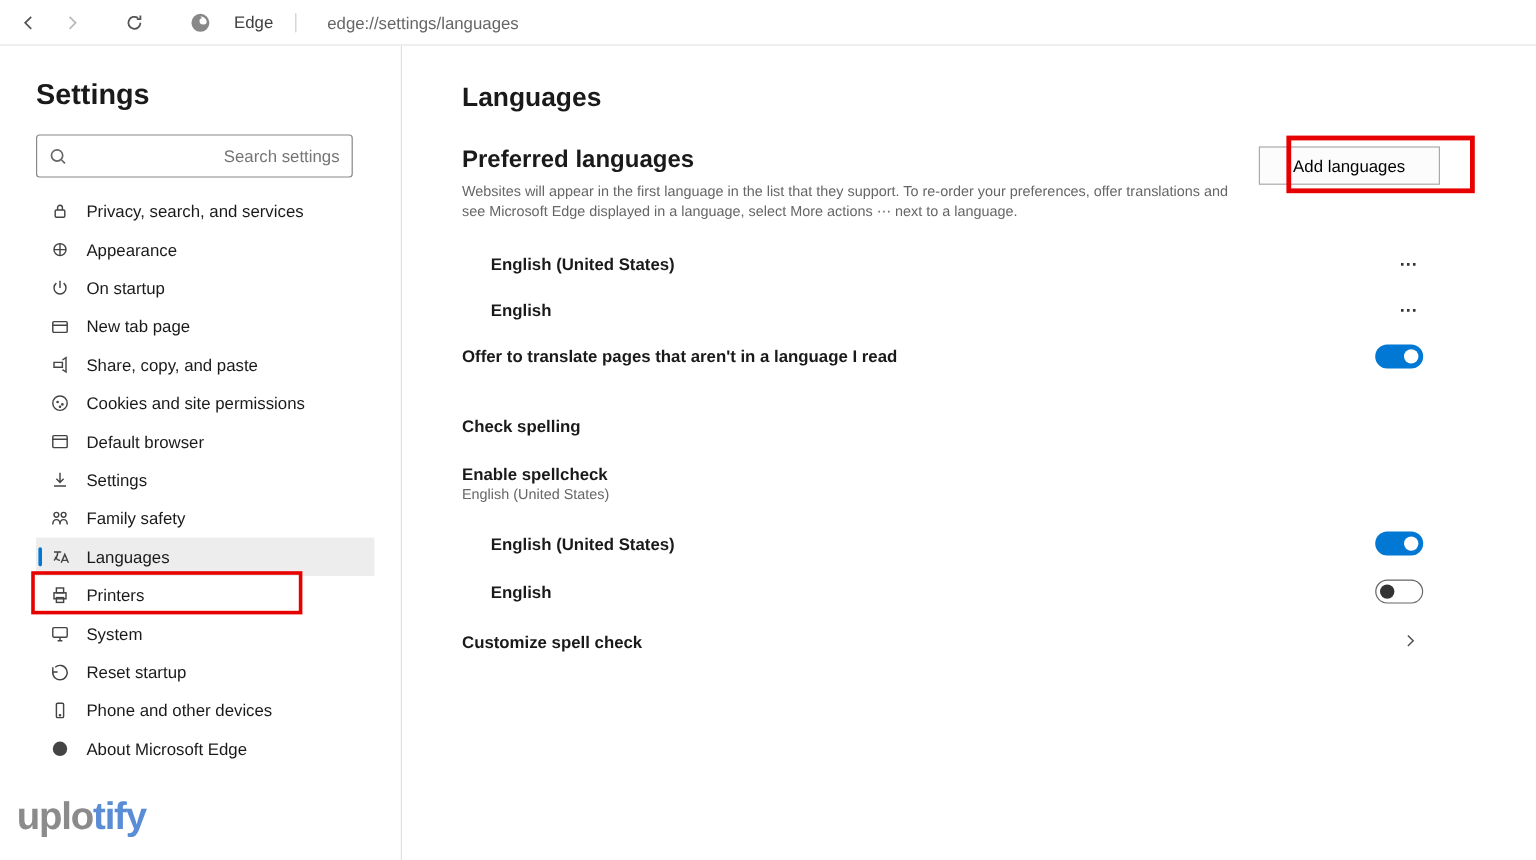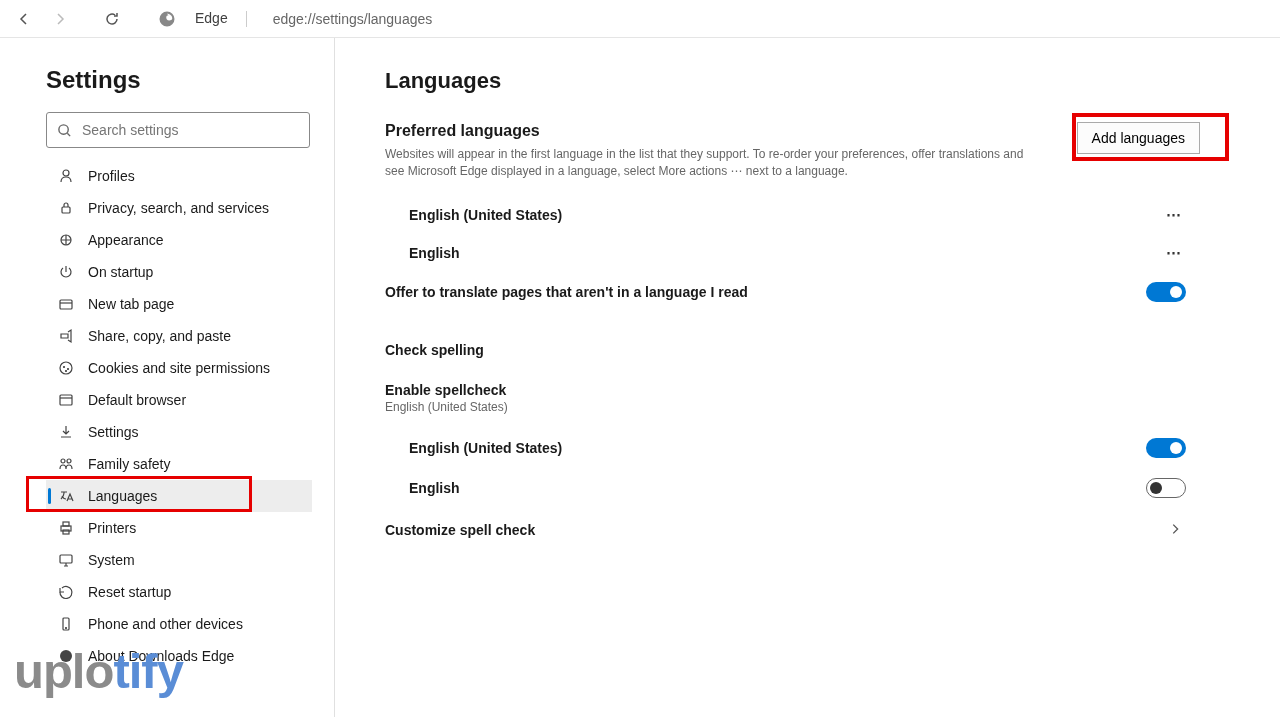--- a/index.html
+++ b/index.html
@@ -45,21 +45,21 @@
       border-left: 1px solid #ccc;
       margin-left: 4px;
     }
     .main {
       display: flex;
       height: calc(100% - 38px);
     }
     .sidebar {
       width: 335px;
       border-right: 1px solid #e0e0e0;
-      padding: 28px 22px 0 46px;
+      padding: 28px 22px 0 30px;
     }
     .settings-title {
       font-size: 24px;
       font-weight: 600;
       margin-bottom: 18px;
     }
     .search-box {
       display: flex;
       align-items: center;
       border: 1px solid #888;
@@ -69,20 +69,21 @@
       gap: 10px;
       margin-bottom: 12px;
       width: 264px;
     }
     .search-box input {
       border: none;
       outline: none;
       font-size: 14px;
       flex: 1;
       color: #555;
+      text-align: right;
     }
     .nav-list { list-style: none; }
     .nav-item {
       display: flex;
       align-items: center;
       height: 32px;
       padding: 0 12px;
       gap: 14px;
       color: #1a1a1a;
       cursor: pointer;
@@ -118,34 +119,34 @@
       font-size: 22px;
       font-weight: 600;
       margin-bottom: 28px;
     }
     .section-header {
       display: flex;
       justify-content: space-between;
       align-items: flex-start;
     }
     .section-title {
-      font-size: 16px;
+      font-size: 20px;
       font-weight: 600;
       margin-bottom: 6px;
     }
     .section-desc {
       font-size: 12px;
       color: #666;
       line-height: 1.4;
       max-width: 660px;
     }
     .btn-add {
       border: 1px solid #aaa;
       background: #fcfcfc;
-      padding: 6px 14px;
+      padding: 6px 28px;
       font-size: 14px;
       cursor: pointer;
       height: 32px;
     }
     .lang-row {
       display: flex;
       align-items: center;
       justify-content: space-between;
       padding: 10px 18px 10px 24px;
     }
@@ -236,21 +237,21 @@
       top: 476px;
       width: 226px;
       height: 36px;
       border: 3px solid #e60000;
       pointer-events: none;
     }
     .watermark {
       position: absolute;
       left: 14px;
       bottom: 18px;
-      font-size: 49px;
+      font-size: 32px;
       font-weight: 700;
       color: #8b8b8b;
       letter-spacing: -1px;
       pointer-events: none;
       z-index: 5;
     }
     .watermark .t1{ color: #8b8b8b; }
     .watermark .t2{ color: #5a8dd6; }
   </style>
 </head>
@@ -291,29 +292,20 @@
       <svg width="15" height="15" viewBox="0 0 16 16" fill="none" stroke="#666" stroke-width="1.5">
           <circle cx="7" cy="7" r="5"></circle>
           <path d="M11 11l3 3"></path>
         </svg>
       <input type="text" placeholder="Search settings" style="">
     </div>
     <ul class="nav-list">
       <li class="nav-item">
         <span class="icon">
             <svg width="16" height="16" viewBox="0 0 16 16" fill="none" stroke="currentColor" stroke-width="1.2">
-              <circle cx="8" cy="5" r="3"></circle>
-              <path d="M3 14c0-3 2-5 5-5s5 2 5 5"></path>
-            </svg>
-          </span>
-        <span>Profiles</span>
-      </li>
-      <li class="nav-item">
-        <span class="icon">
-            <svg width="16" height="16" viewBox="0 0 16 16" fill="none" stroke="currentColor" stroke-width="1.2">
               <rect x="4" y="7" width="8" height="6" rx="1"></rect>
               <path d="M6 7V5a2 2 0 0 1 4 0v2"></path>
             </svg>
           </span>
         <span>Privacy, search, and services</span>
       </li>
       <li class="nav-item">
         <span class="icon">
             <svg width="16" height="16" viewBox="0 0 16 16" fill="none" stroke="currentColor" stroke-width="1.2">
               <circle cx="8" cy="8" r="5"></circle>
@@ -430,21 +422,21 @@
             </svg>
           </span>
         <span>Phone and other devices</span>
       </li>
       <li class="nav-item">
         <span class="icon">
             <svg width="16" height="16" viewBox="0 0 16 16" fill="currentColor">
               <circle cx="8" cy="8" r="6"></circle>
             </svg>
           </span>
-        <span>About Downloads Edge</span>
+        <span>About Microsoft Edge</span>
       </li>
     </ul>
   </div>
 
   <div class="content">
     <div class="page-title">Languages</div>
 
     <div class="section-header">
       <div>
         <div class="section-title">Preferred languages</div>

